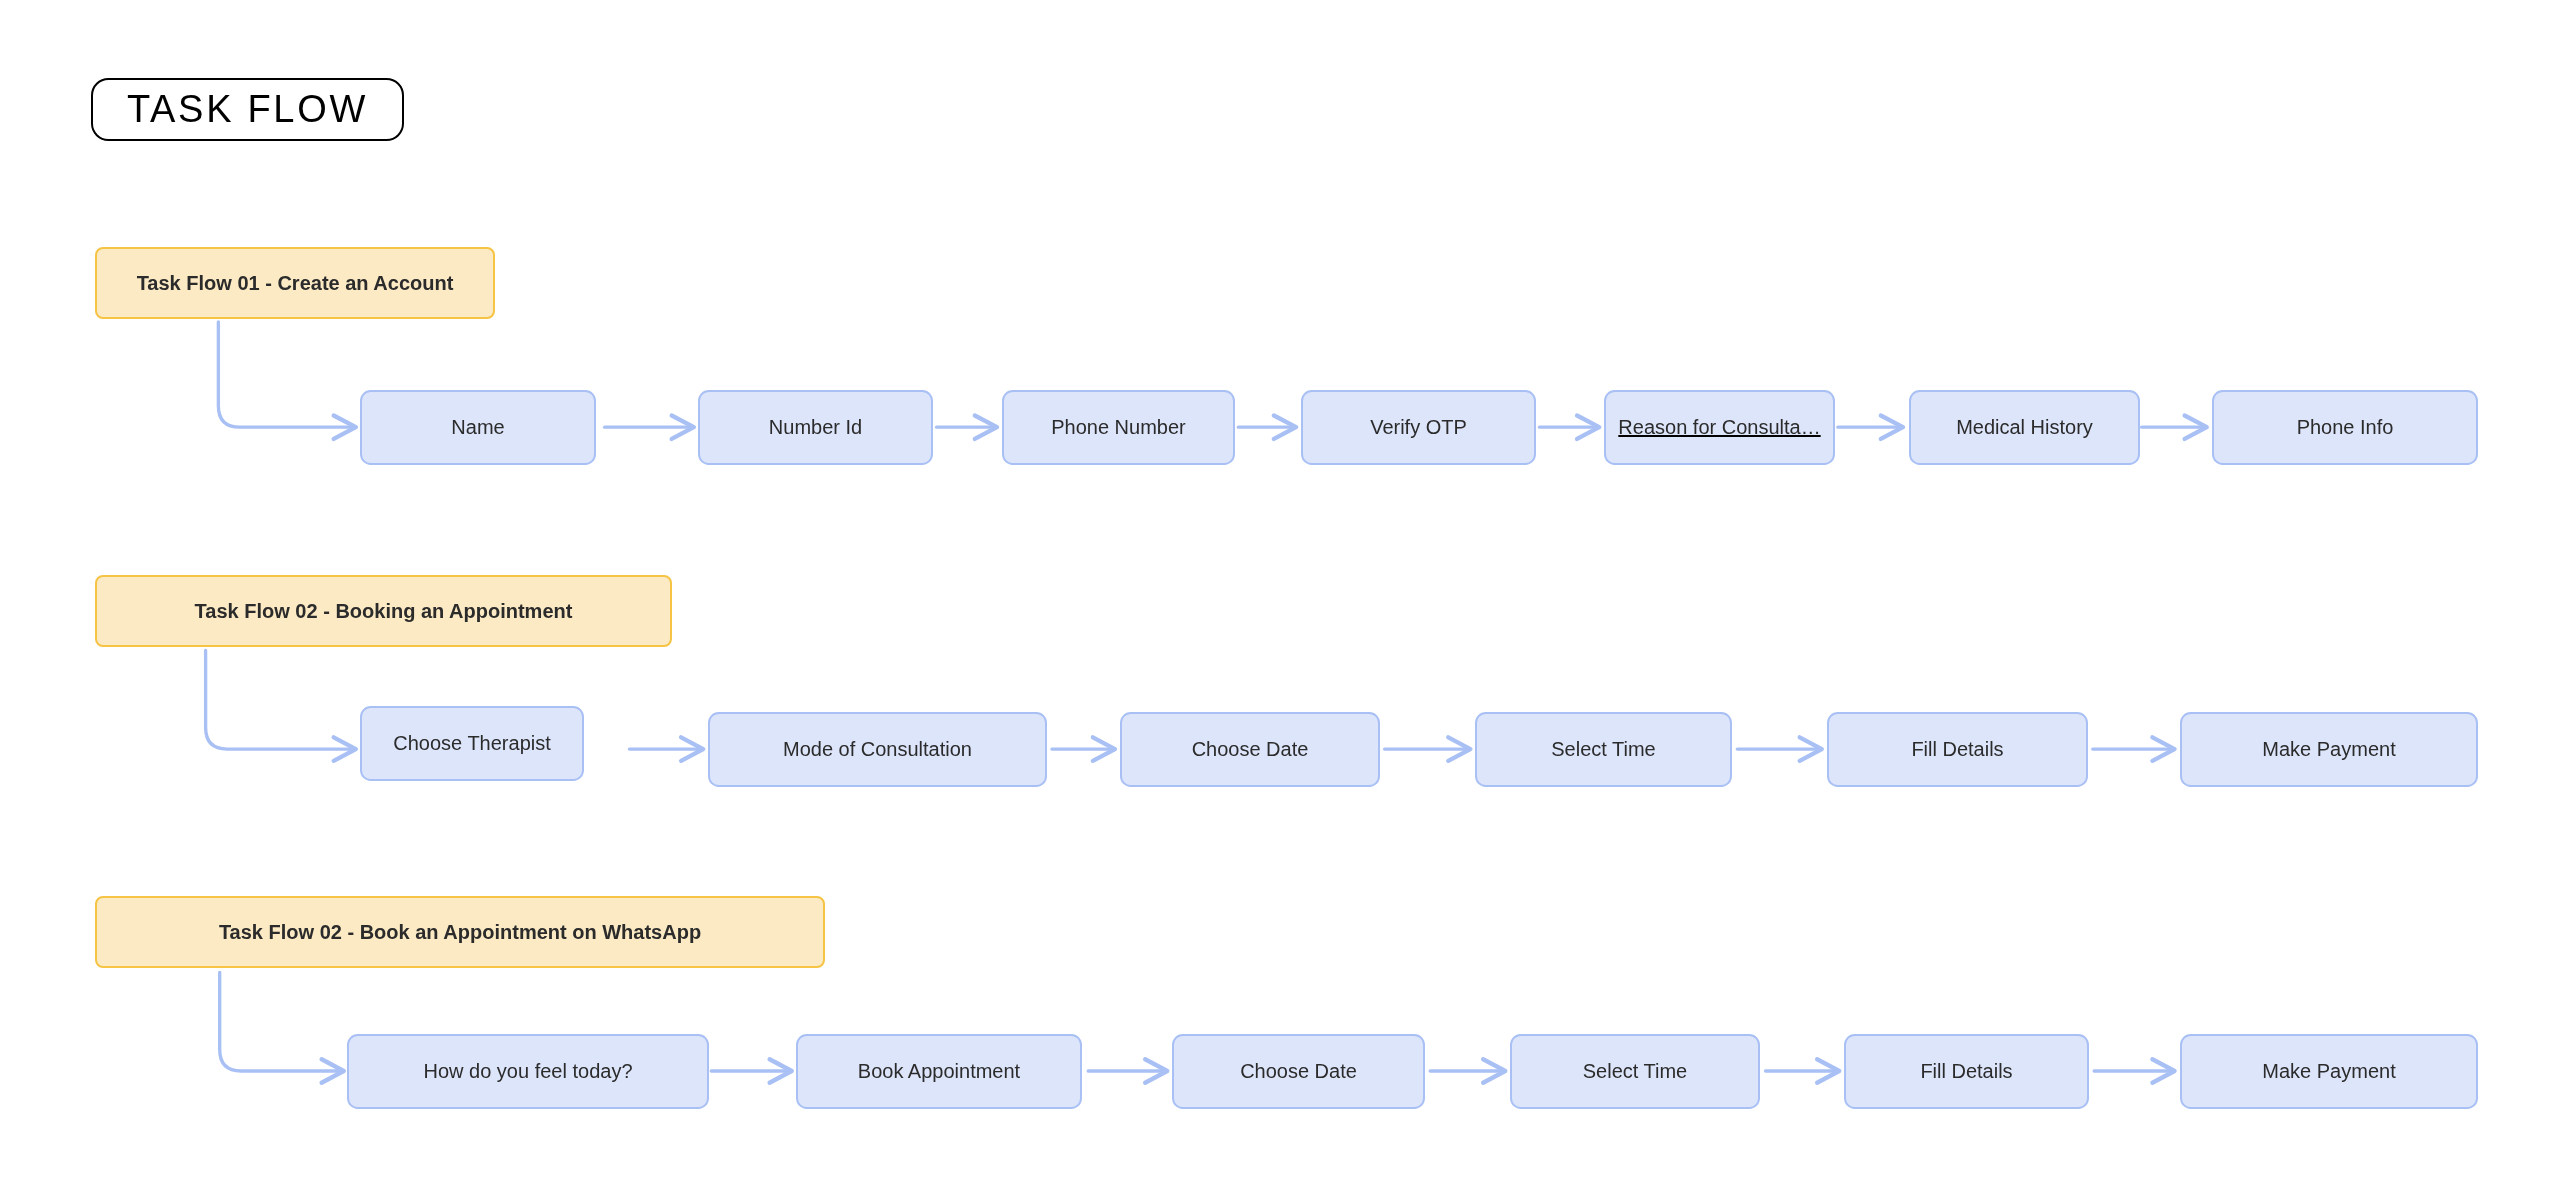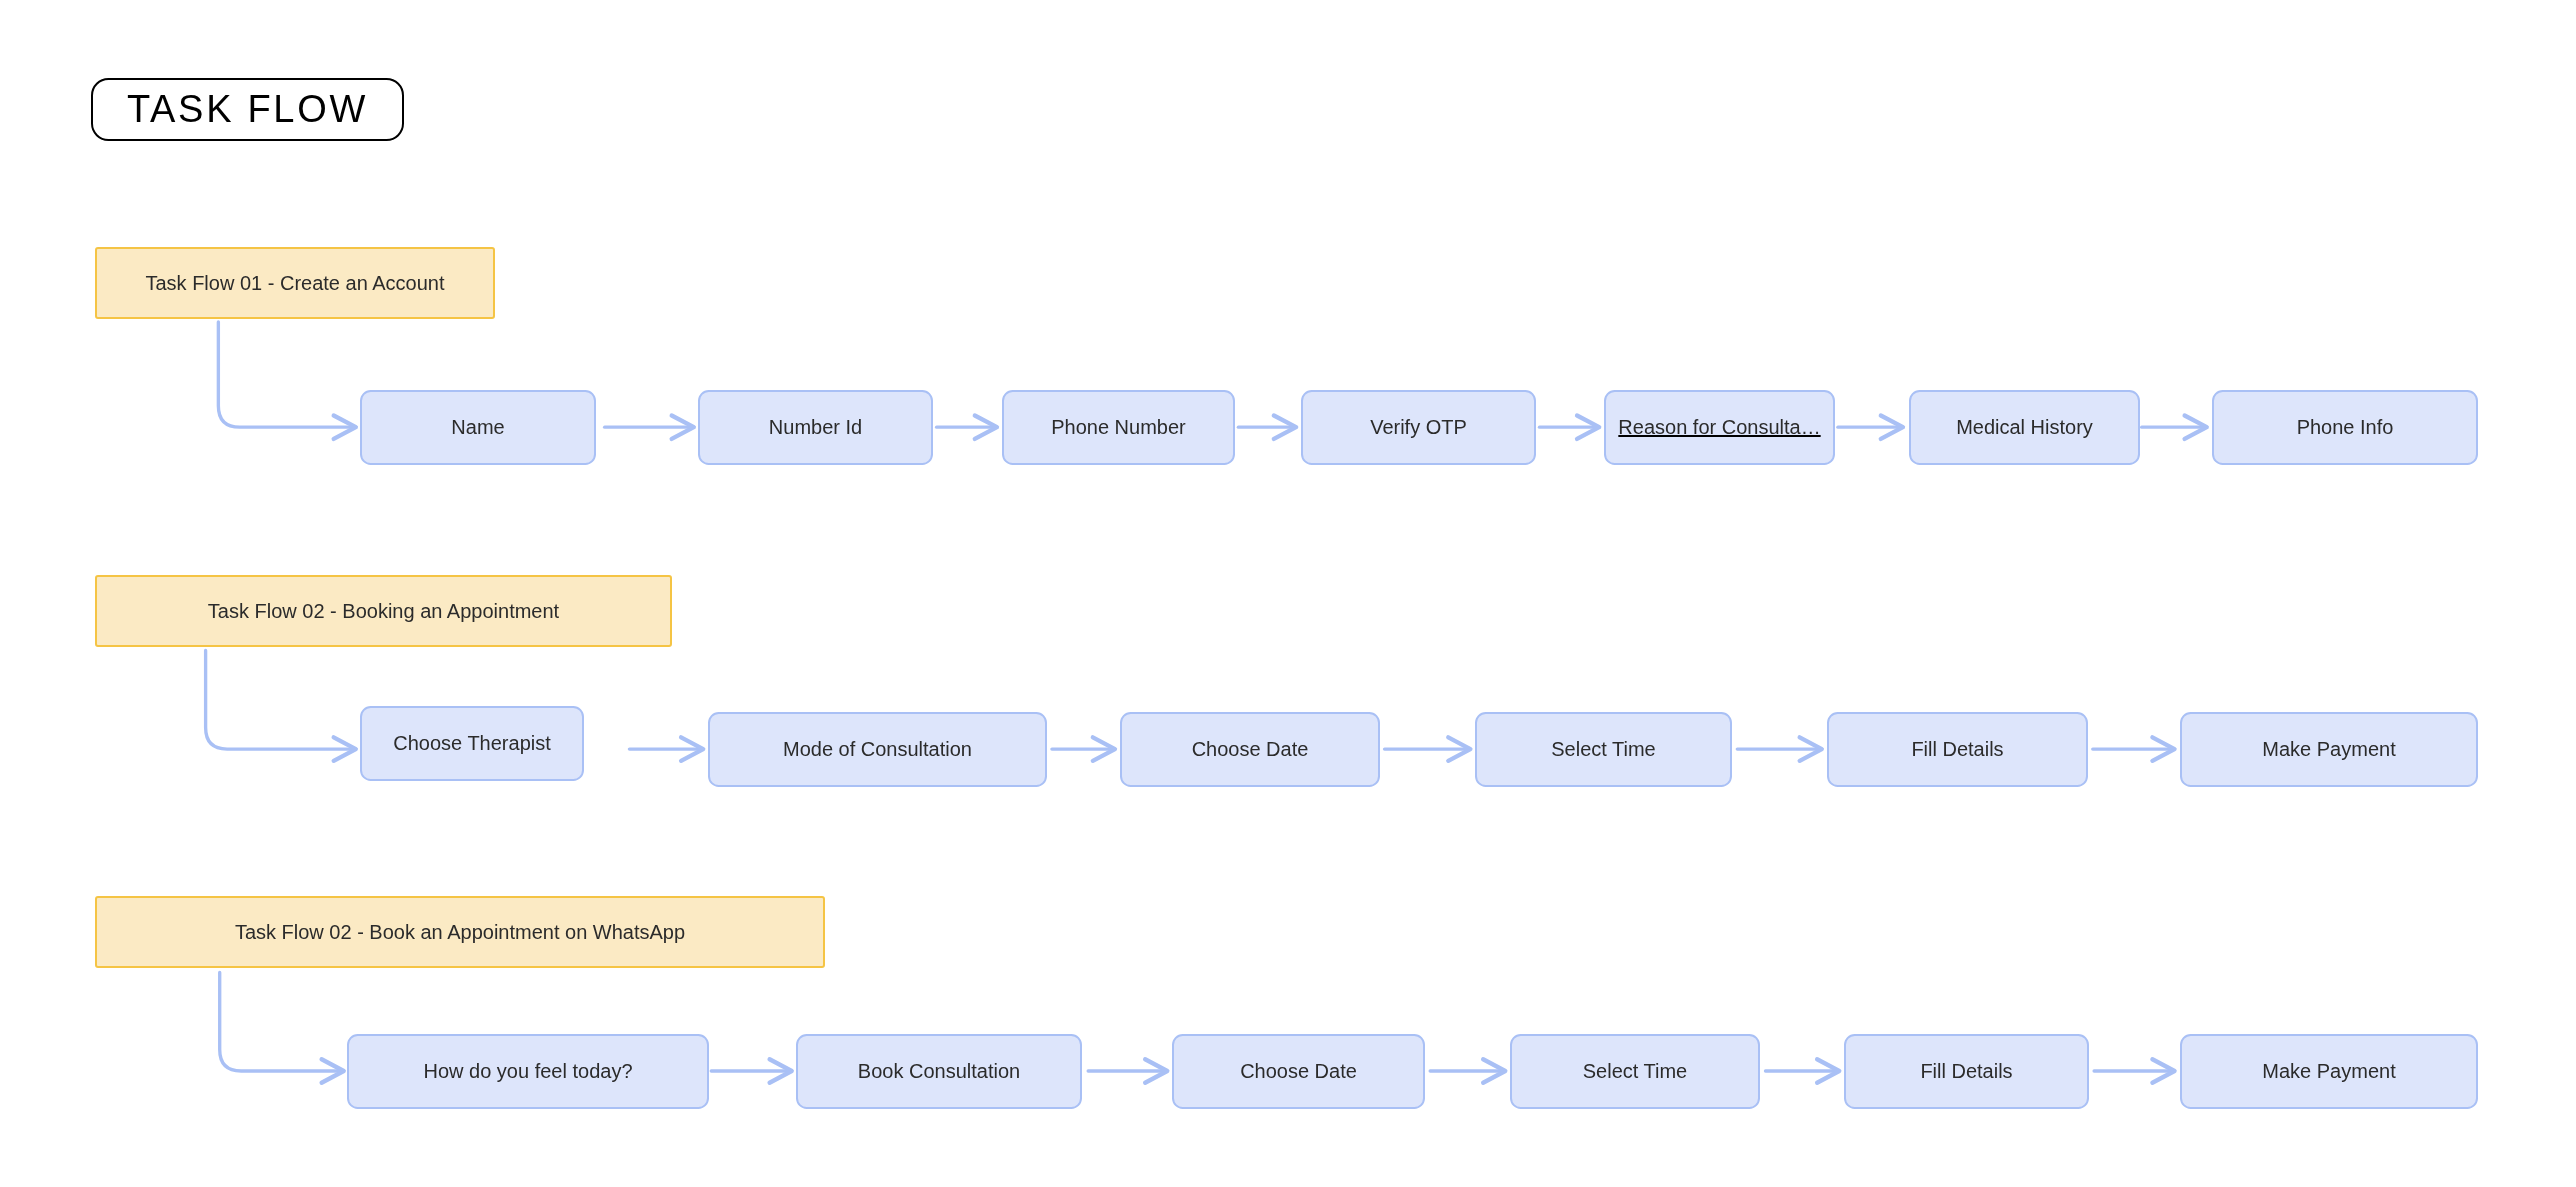--- a/index.html
+++ b/index.html
@@ -45,25 +45,26 @@
     width: 2576px;
   }
 
   
   .group-header {
     position: absolute;
     box-sizing: border-box;
     height: 72px;
     background: #fbeac4;
     border: 2px solid #f5c444;
-    border-radius: 3px;
+    border-radius: 8px;
     display: flex;
     align-items: center;
     justify-content: center;
     padding: 0 12px;
+    font-weight: bold;
   }
   .group-header .group-label {
     font-size: 20px;
     color: #2b2b2b;
     white-space: nowrap;
   }
 
   
   .step-box {
     position: absolute;
@@ -197,21 +198,21 @@
 
 <div class="flow-row">
   <div class="group-header" style="left:95px; top:896px; width:730px;">
     <span class="group-label">Task Flow 02 - Book an Appointment on WhatsApp</span>
   </div>
 
   <div class="step-box" style="left:347px; top:1034px; width:362px;">
     <span class="step-label">How do you feel today?</span>
   </div>
   <div class="step-box" style="left:796px; top:1034px; width:286px;">
-    <span class="step-label">Book Consultation</span>
+    <span class="step-label">Book Appointment</span>
   </div>
   <div class="step-box" style="left:1172px; top:1034px; width:253px;">
     <span class="step-label">Choose Date</span>
   </div>
   <div class="step-box" style="left:1510px; top:1034px; width:250px;">
     <span class="step-label">Select Time</span>
   </div>
   <div class="step-box" style="left:1844px; top:1034px; width:245px;">
     <span class="step-label">Fill Details</span>
   </div>

